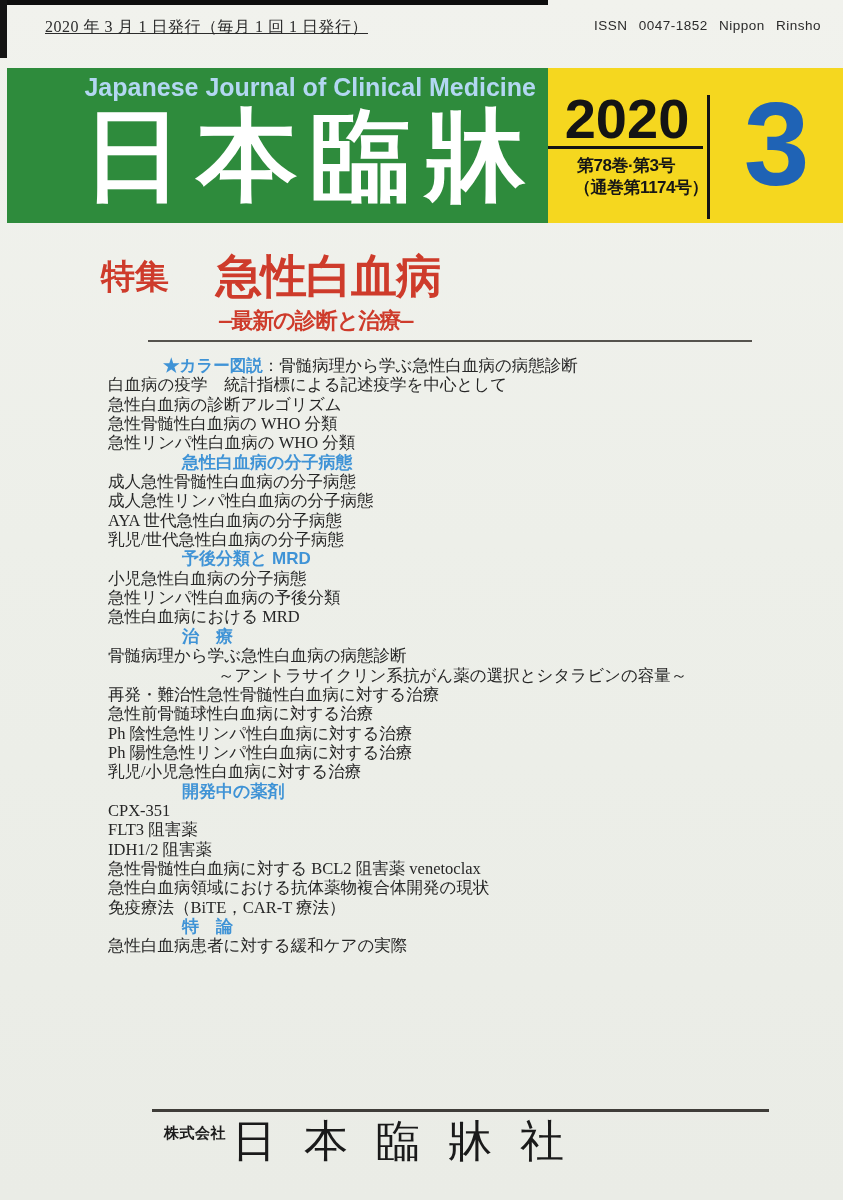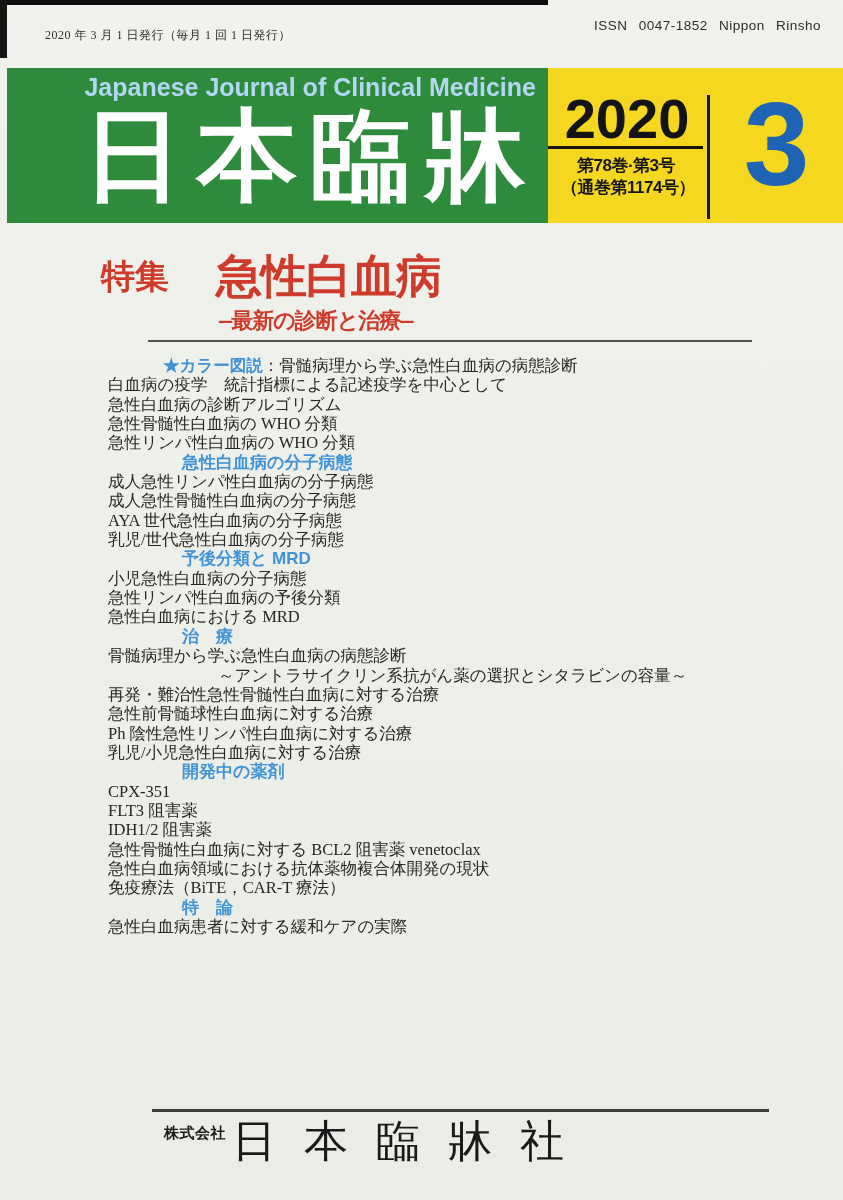--- a/index.html
+++ b/index.html
@@ -5,37 +5,37 @@
   html,body{margin:0;padding:0;background:#cfcfcc;}
   .page{
     position:relative;width:843px;height:1200px;overflow:hidden;
     background:linear-gradient(180deg,#f1f2ed 0%,#edefe9 45%,#eaece6 100%);
     font-family:"Liberation Serif", serif;color:#222;
   }
   
   .scan-top{position:absolute;left:0;top:0;width:548px;height:5px;background:#0e0e0e;}
   .scan-left{position:absolute;left:0;top:0;width:7px;height:58px;background:#141414;}
   
-  .meta-date{position:absolute;left:45px;top:27px;font-size:12px;letter-spacing:.5px;color:#2c2c2c;}
+  .meta-date{position:absolute;left:45px;top:17px;font-size:16px;letter-spacing:.5px;color:#2c2c2c;text-decoration:underline;}
   .meta-issn{position:absolute;right:22px;top:18px;font-family:"Liberation Sans",sans-serif;
     font-size:13.5px;color:#2b2b2b;word-spacing:7px;letter-spacing:.5px;}
   
   .banner-green{position:absolute;left:7px;top:68px;width:541px;height:155px;background:#2e8b3c;}
   .journal-en{position:absolute;right:12px;top:5px;font-family:"Liberation Sans",sans-serif;
     font-weight:bold;font-size:25px;color:#b3d7f2;letter-spacing:0px;}
   .journal-jp{position:absolute;left:76px;top:36px;font-size:100px;line-height:1.05;
     font-weight:bold;color:#ffffff;letter-spacing:14px;white-space:nowrap;}
   
   .banner-yellow{position:absolute;left:548px;top:68px;width:295px;height:155px;background:#f5d71f;}
   .y-year{position:absolute;left:0px;top:24px;width:158px;height:52px;display:flex;align-items:center;
     justify-content:center;font-family:"Liberation Sans",sans-serif;font-weight:bold;font-size:56px;color:#141414;}
   .y-rule{position:absolute;left:0px;top:78px;width:155px;height:3px;background:#141414;}
   .y-vol{position:absolute;left:0px;top:86px;width:156px;text-align:center;
     font-family:"Liberation Sans",sans-serif;font-weight:bold;font-size:17px;color:#161616;letter-spacing:-.5px;}
-  .y-issue{position:absolute;left:0px;top:108px;width:160px;text-align:center;
+  .y-issue{position:absolute;left:0px;top:108px;width:160px;text-align:right;
     font-family:"Liberation Sans",sans-serif;font-weight:bold;font-size:17px;color:#161616;letter-spacing:-.5px;}
   .y-vline{position:absolute;left:159px;top:27px;width:3px;height:124px;background:#141414;}
   .y-month{position:absolute;left:162px;top:0;right:0;height:152px;display:flex;align-items:center;
     justify-content:center;font-family:"Liberation Sans",sans-serif;font-weight:bold;
     font-size:118px;color:#1f63b5;}
   
   .feature-label{position:absolute;left:101px;top:254px;font-family:"Liberation Sans",sans-serif;
     font-weight:bold;font-size:34px;color:#ce3b2b;}
   .feature-title{position:absolute;left:216px;top:246px;font-family:"Liberation Sans",sans-serif;
     font-weight:bold;font-size:46px;color:#ce3b2b;letter-spacing:-1px;white-space:nowrap;}
@@ -88,34 +88,35 @@
   <div class="feature-subtitle">―最新の診断と治療―</div>
 
   <div class="toc-rule"></div>
   <div class="toc">
       <div class="toc-line star"><span class="toc-lead">★カラー図説</span>：骨髄病理から学ぶ急性白血病の病態診断</div>
       <div class="toc-line item">白血病の疫学　統計指標による記述疫学を中心として</div>
       <div class="toc-line item">急性白血病の診断アルゴリズム</div>
       <div class="toc-line item">急性骨髄性白血病の WHO 分類</div>
       <div class="toc-line item">急性リンパ性白血病の WHO 分類</div>
       <div class="toc-line heading">急性白血病の分子病態</div>
+      <div class="toc-line item">成人急性骨髄性白血病の分子病態</div>
       <div class="toc-line item">成人急性リンパ性白血病の分子病態</div>
-      <div class="toc-line item">成人急性骨髄性白血病の分子病態</div>
       <div class="toc-line item">AYA 世代急性白血病の分子病態</div>
       <div class="toc-line item">乳児/世代急性白血病の分子病態</div>
       <div class="toc-line heading">予後分類と MRD</div>
       <div class="toc-line item">小児急性白血病の分子病態</div>
       <div class="toc-line item">急性リンパ性白血病の予後分類</div>
       <div class="toc-line item">急性白血病における MRD</div>
       <div class="toc-line heading">治　療</div>
       <div class="toc-line item">骨髄病理から学ぶ急性白血病の病態診断</div>
       <div class="toc-line subitem">～アントラサイクリン系抗がん薬の選択とシタラビンの容量～</div>
       <div class="toc-line item">再発・難治性急性骨髄性白血病に対する治療</div>
       <div class="toc-line item">急性前骨髄球性白血病に対する治療</div>
       <div class="toc-line item">Ph 陰性急性リンパ性白血病に対する治療</div>
+      <div class="toc-line item">Ph 陽性急性リンパ性白血病に対する治療</div>
       <div class="toc-line item">乳児/小児急性白血病に対する治療</div>
       <div class="toc-line heading">開発中の薬剤</div>
       <div class="toc-line item">CPX-351</div>
       <div class="toc-line item">FLT3 阻害薬</div>
       <div class="toc-line item">IDH1/2 阻害薬</div>
       <div class="toc-line item">急性骨髄性白血病に対する BCL2 阻害薬 venetoclax</div>
       <div class="toc-line item">急性白血病領域における抗体薬物複合体開発の現状</div>
       <div class="toc-line item">免疫療法（BiTE，CAR-T 療法）</div>
       <div class="toc-line heading">特　論</div>
       <div class="toc-line item">急性白血病患者に対する緩和ケアの実際</div>

